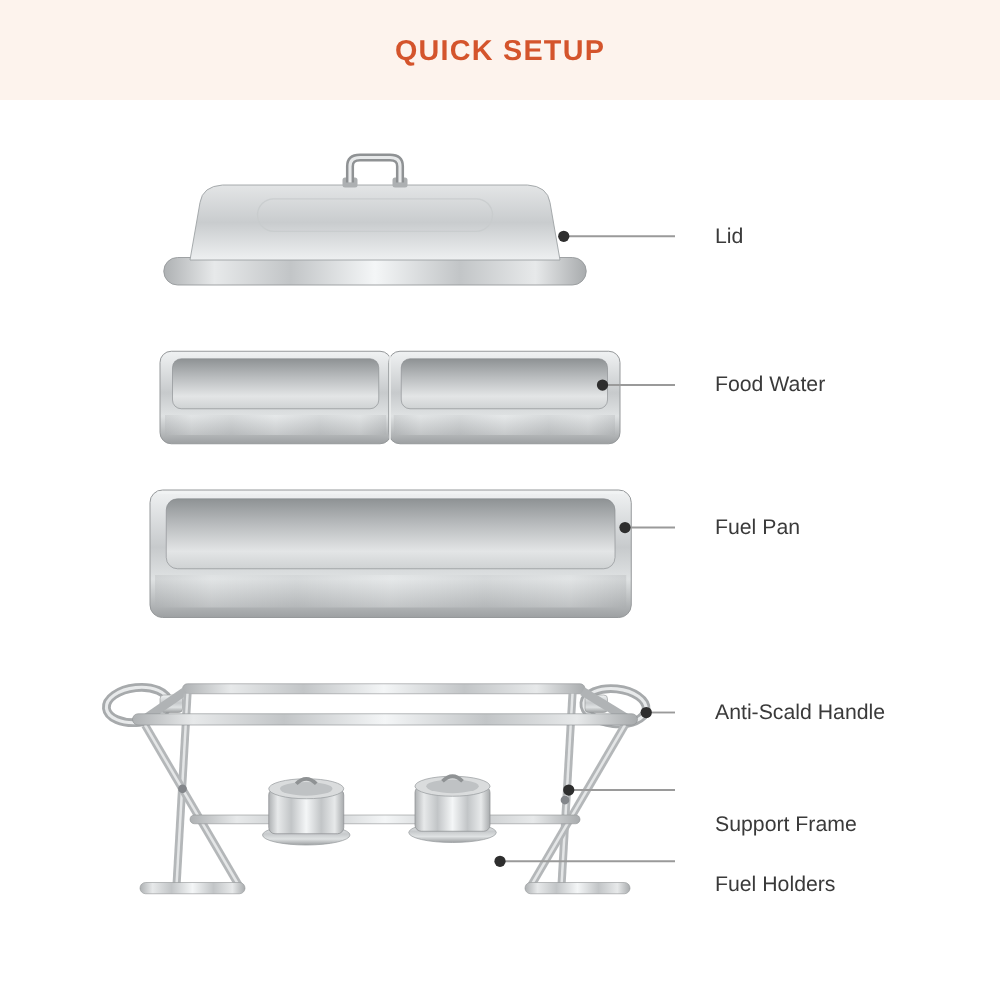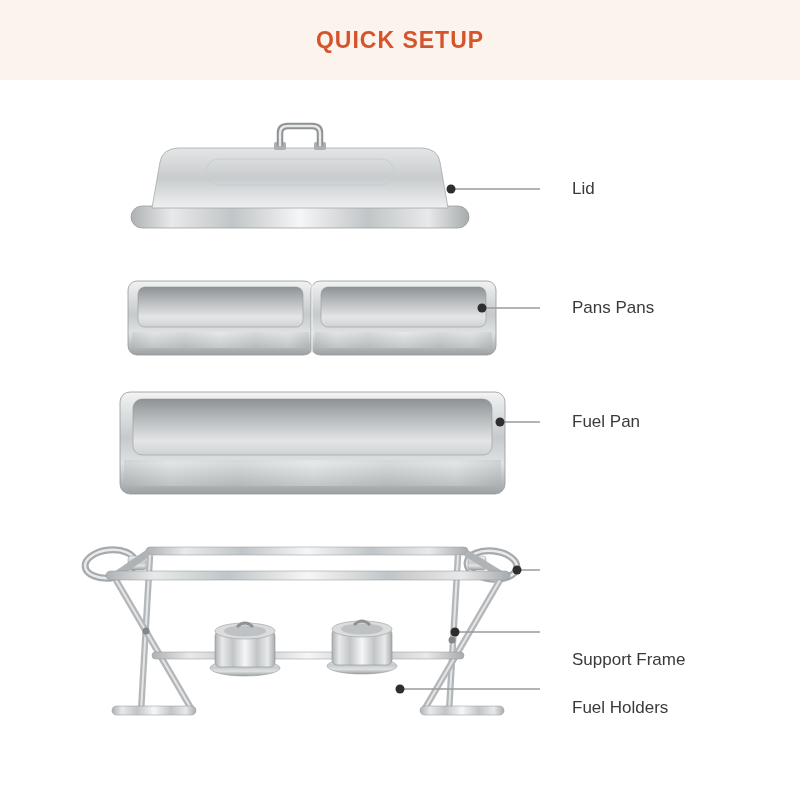--- a/index.html
+++ b/index.html
@@ -137,18 +137,19 @@
       <circle cx="451" cy="189" r="4.5"></circle>
       <circle cx="482" cy="308" r="4.5"></circle>
       <circle cx="500" cy="422" r="4.5"></circle>
       <circle cx="517" cy="570" r="4.5"></circle>
       <circle cx="455" cy="632" r="4.5"></circle>
       <circle cx="400" cy="689" r="4.5"></circle>
     </g>
   </svg>
 
   <div class="callout-label" style="top:189px">Lid</div>
-  <div class="callout-label" style="top:308px">Pans Pans</div>
+  <div class="callout-label" style="top:308px">Food Water</div>
   <div class="callout-label" style="top:422px">Fuel Pan</div>
+  <div class="callout-label" style="top:570px">Anti-Scald Handle</div>
   <div class="callout-label" style="top:660px">Support Frame</div>
   <div class="callout-label" style="top:708px">Fuel Holders</div>
 
 </div>
 
 </body></html>

